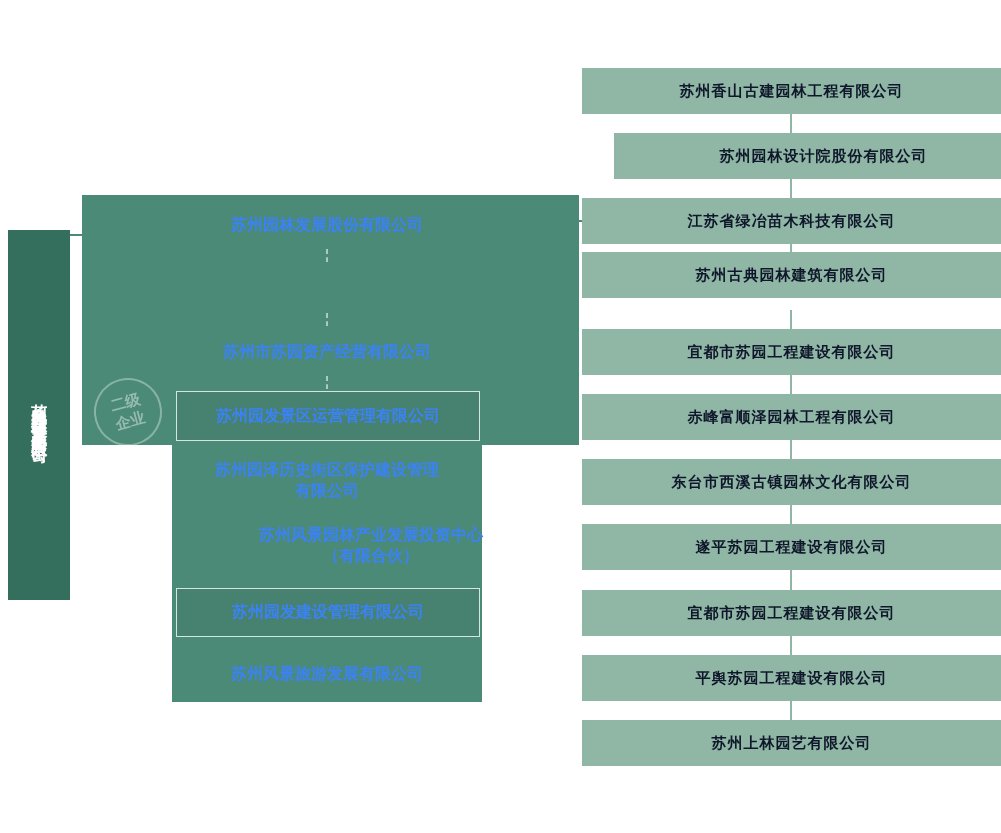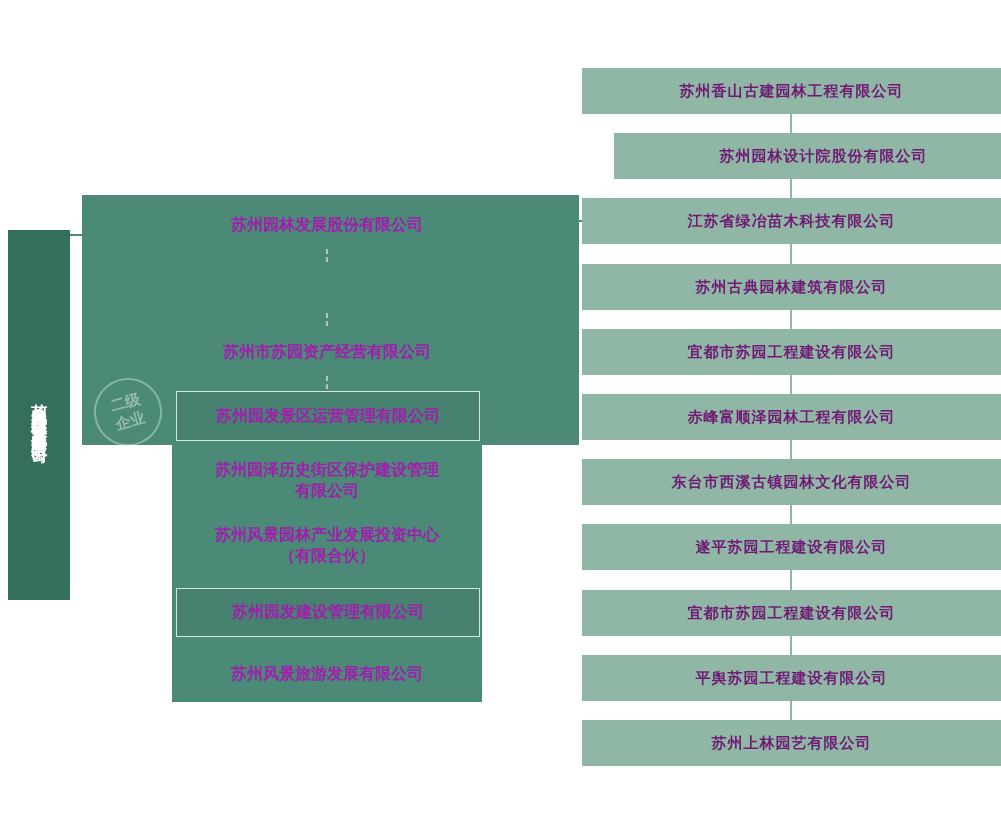--- a/index.html
+++ b/index.html
@@ -15,35 +15,35 @@
     text-align:center;line-height:1.15;
   }
 
   
   .mid-panel-wide{position:absolute;left:82px;top:195px;width:497px;height:250px;background:#4b8a76;}
   .mid-panel-narrow{position:absolute;left:172px;top:445px;width:310px;height:257px;background:#4b8a76;}
 
   .mid-node{
     position:absolute;left:172px;width:310px;
     display:flex;align-items:center;justify-content:center;
-    color:#a21caf;font-weight:bold;font-size:16px;text-align:center;
+    color:#3b82f6;font-weight:bold;font-size:16px;text-align:center;
     white-space:pre-line;line-height:1.3;z-index:3;
   }
   .mid-node.boxed{
     border:1px solid #d4e7de;background:rgba(0,0,0,0.05);
     left:176px;width:302px;
   }
 
   
   .dash-sep{position:absolute;left:326px;width:0;height:13px;border-left:2px dashed rgba(255,255,255,0.55);z-index:3;}
 
   
   .right-node{
     position:absolute;left:582px;width:419px;height:46px;background:#90b7a5;
-    color:#701a75;font-weight:bold;font-size:15px;letter-spacing:1px;
+    color:#0f172a;font-weight:bold;font-size:15px;letter-spacing:1px;
     display:flex;align-items:center;justify-content:center;z-index:2;
   }
   .vconn{position:absolute;left:790px;width:2px;background:#90b7a5;z-index:1;}
   .hconn{position:absolute;height:2px;background:#4b8a76;z-index:1;}
 
   
   .watermark{
     position:absolute;left:94px;top:378px;width:64px;height:64px;border-radius:50%;
     border:2px solid rgba(255,255,255,0.35);color:rgba(255,255,255,0.42);
     display:flex;align-items:center;justify-content:center;text-align:center;
@@ -69,40 +69,40 @@
 企业</div>
 
   <div class="mid-node" style="top:207px;height:36px;">苏州园林发展股份有限公司</div>
   <div class="dash-sep" style="top:249px;"></div>
   <div class="dash-sep" style="top:313px;"></div>
   <div class="mid-node" style="top:334px;height:36px;">苏州市苏园资产经营有限公司</div>
   <div class="dash-sep" style="top:376px;"></div>
   <div class="mid-node boxed" style="top:391px;height:48px;">苏州园发景区运营管理有限公司</div>
   <div class="mid-node" style="top:452px;height:58px;">苏州园泽历史街区保护建设管理
 有限公司</div>
-  <div class="mid-node" style="top:517px;height:58px;">苏州风景园林产业发展投资中心
+  <div class="mid-node" style="top:517px;height:58px;padding-left:44px;">苏州风景园林产业发展投资中心
 （有限合伙）</div>
   <div class="mid-node boxed" style="top:588px;height:47px;">苏州园发建设管理有限公司</div>
   <div class="mid-node" style="top:656px;height:36px;">苏州风景旅游发展有限公司</div>
 
   <div class="vconn" style="top:114px;height:19px;"></div>
   <div class="vconn" style="top:179px;height:19px;"></div>
   <div class="vconn" style="top:244px;height:20px;"></div>
   <div class="vconn" style="top:310px;height:19px;"></div>
   <div class="vconn" style="top:375px;height:19px;"></div>
   <div class="vconn" style="top:440px;height:19px;"></div>
   <div class="vconn" style="top:505px;height:19px;"></div>
   <div class="vconn" style="top:570px;height:20px;"></div>
   <div class="vconn" style="top:636px;height:19px;"></div>
   <div class="vconn" style="top:701px;height:19px;"></div>
 
   <div class="right-node" style="top:68px;">苏州香山古建园林工程有限公司</div>
   <div class="right-node" style="top:133px;margin-left:32px;">苏州园林设计院股份有限公司</div>
   <div class="right-node" style="top:198px;">江苏省绿冶苗木科技有限公司</div>
-  <div class="right-node" style="top:264px;">苏州古典园林建筑有限公司</div>
+  <div class="right-node" style="top:252px;">苏州古典园林建筑有限公司</div>
   <div class="right-node" style="top:329px;">宜都市苏园工程建设有限公司</div>
   <div class="right-node" style="top:394px;">赤峰富顺泽园林工程有限公司</div>
   <div class="right-node" style="top:459px;">东台市西溪古镇园林文化有限公司</div>
   <div class="right-node" style="top:524px;">遂平苏园工程建设有限公司</div>
   <div class="right-node" style="top:590px;">宜都市苏园工程建设有限公司</div>
   <div class="right-node" style="top:655px;">平舆苏园工程建设有限公司</div>
   <div class="right-node" style="top:720px;">苏州上林园艺有限公司</div>
 
 </div>
 

